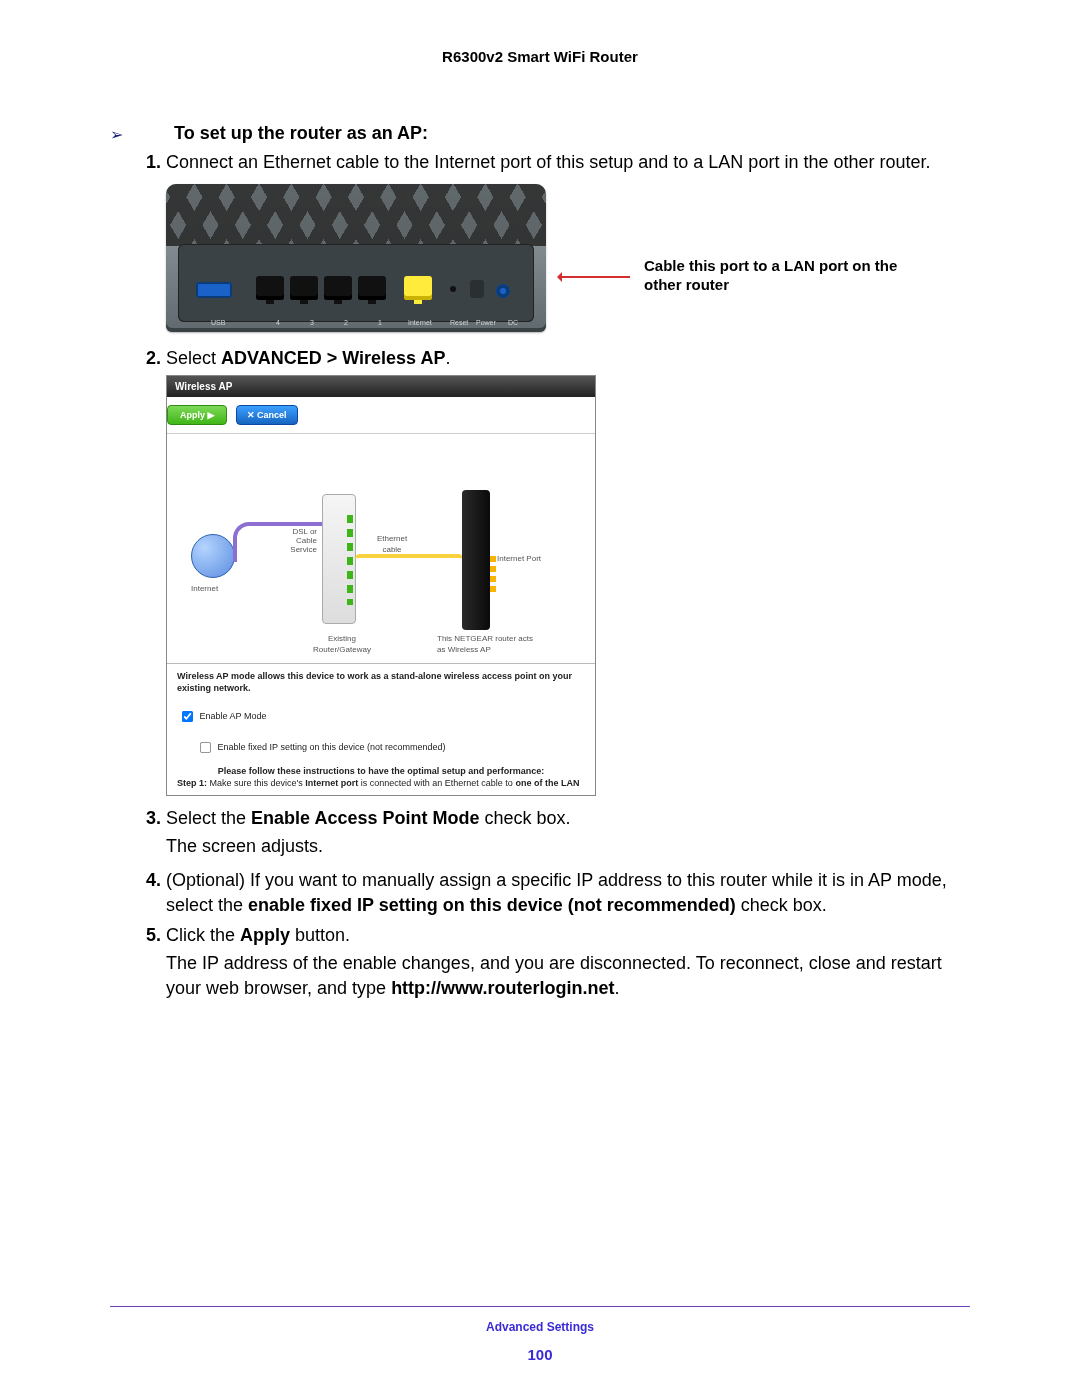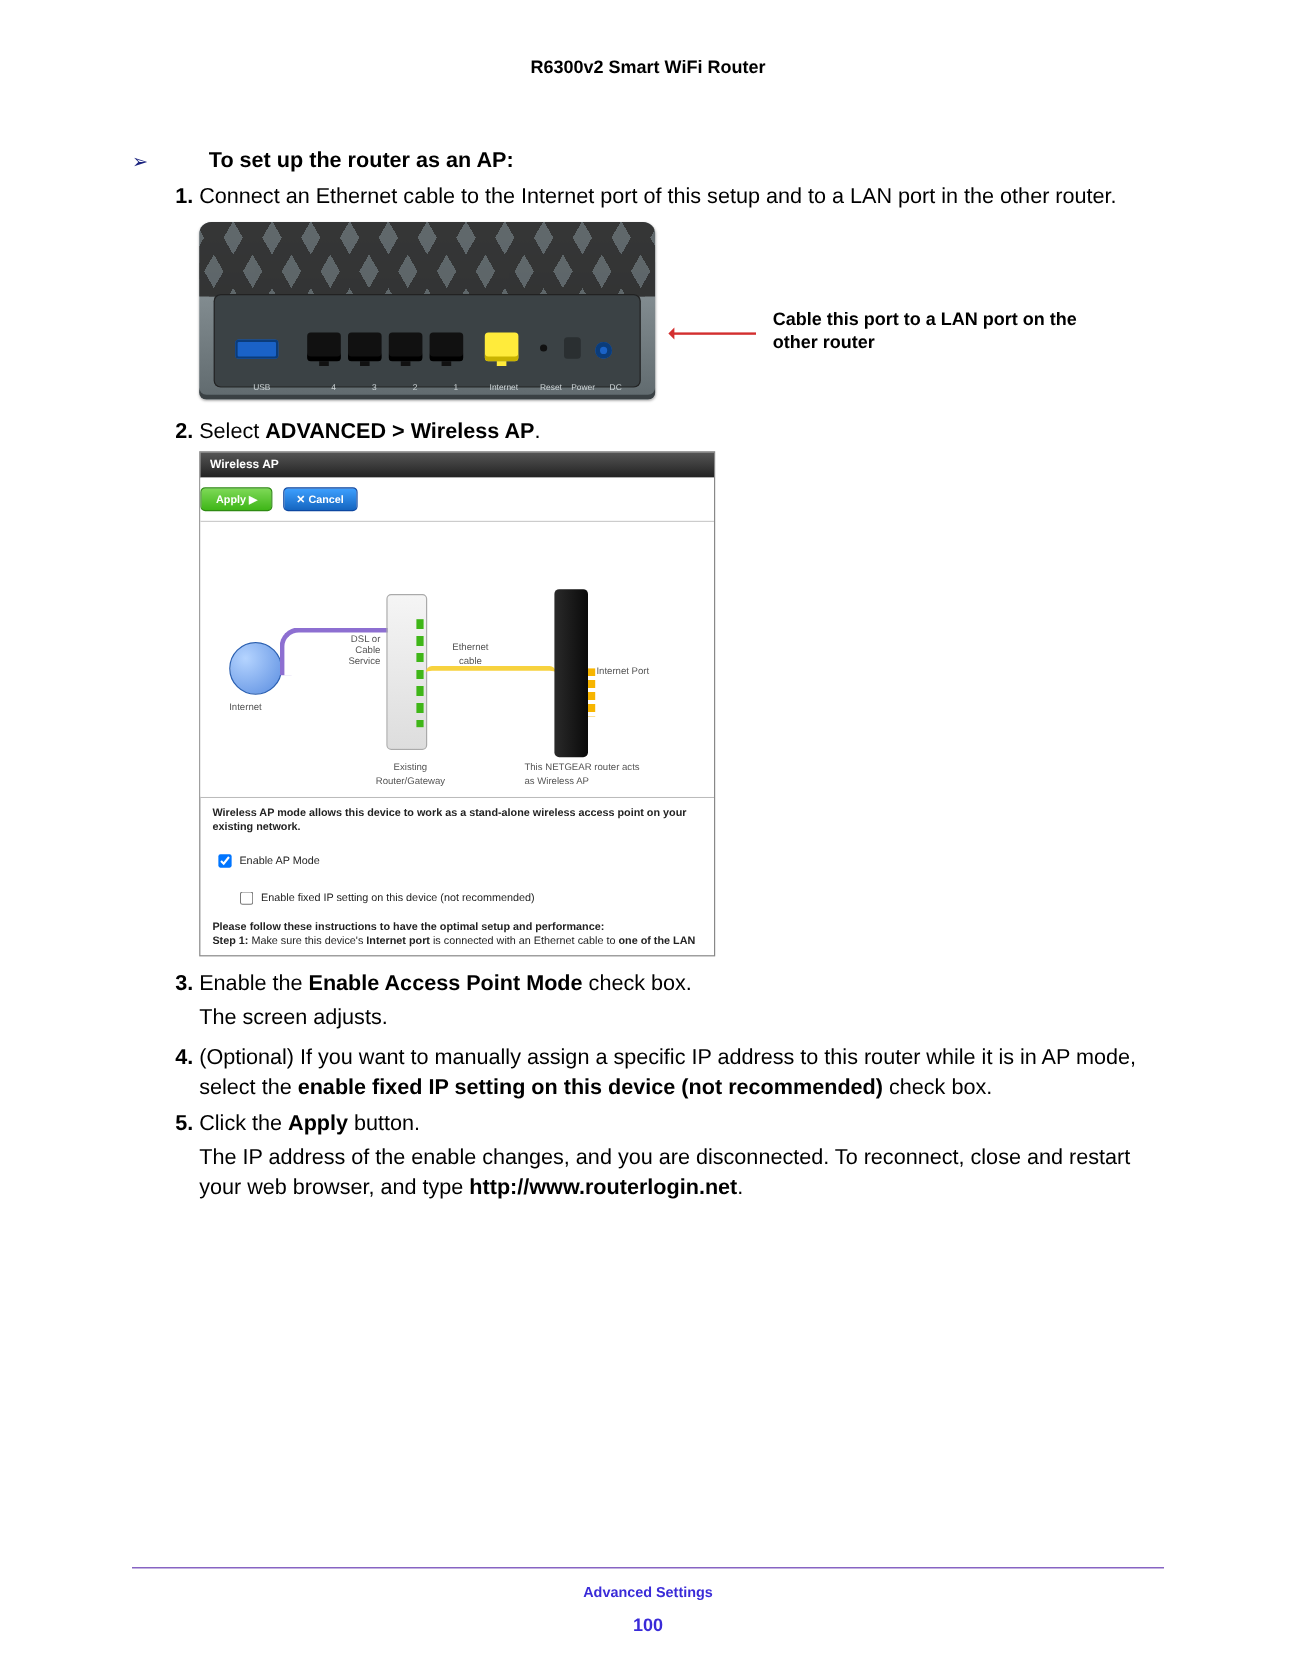--- a/index.html
+++ b/index.html
@@ -102,21 +102,21 @@
   .ethcable{ position:absolute; left:188px; top:120px; width:108px; height:10px;
     border-top:4px solid #f7d23e; border-radius:6px;}
   .ethcable-label{position:absolute; left:200px; top:100px; font-size:8px; color:#555; text-align:center; width:50px;}
   .inetport-label{position:absolute; left:330px; top:120px; font-size:8px; color:#555;}
   .purple-cable{position:absolute; left:66px; top:88px; width:92px; height:40px;
     border:4px solid #8d6fd1; border-bottom:none; border-right:none; border-radius:16px 0 0 0;}
   .ap-textarea{ padding:6px 10px; border-top:1px solid #bbb; font-size:9px; line-height:1.35;}
   .ap-textarea label{ display:block; margin-top:12px;}
   .ap-textarea input[type=checkbox]{ transform:scale(.85); vertical-align:middle; margin-right:3px;}
   .ap-sub{ margin-left:18px; display:block;}
-  .ap-instr{ margin-top:8px;}
+  .ap-instr{ margin-top:8px;text-align:center;}
 
   
   .footer-sep{
     position:absolute; left:110px; right:110px; bottom:90px;
     border-top:1px solid #6a3fb5;
   }
   .footer{
     position:absolute; left:0; right:0; bottom:34px;
     text-align:center;
   }
@@ -203,21 +203,21 @@
           </label>
           <div class="ap-instr bold">Please follow these instructions to have the optimal setup and performance:</div>
           <div>
             <span class="bold">Step 1: </span><span>Make sure this device's </span><span class="bold">Internet port</span><span> is connected with an Ethernet cable to </span><span class="bold">one of the LAN</span>
           </div>
         </div>
       </div>
     </li>
 
     <li>
-      <span>Enable the </span><span class="bold">Enable Access Point Mode</span><span> check box.</span>
+      <span>Select the </span><span class="bold">Enable Access Point Mode</span><span> check box.</span>
       <div class="step-note">The screen adjusts.</div>
     </li>
 
     <li>
       <span>(Optional) If you want to manually assign a specific IP address to this router while it is in AP mode, select the </span><span class="bold">enable fixed IP setting on this device (not recommended)</span><span> check box.</span>
     </li>
 
     <li>
       <span>Click the </span><span class="bold">Apply</span><span> button.</span>
       <div class="step-note">

